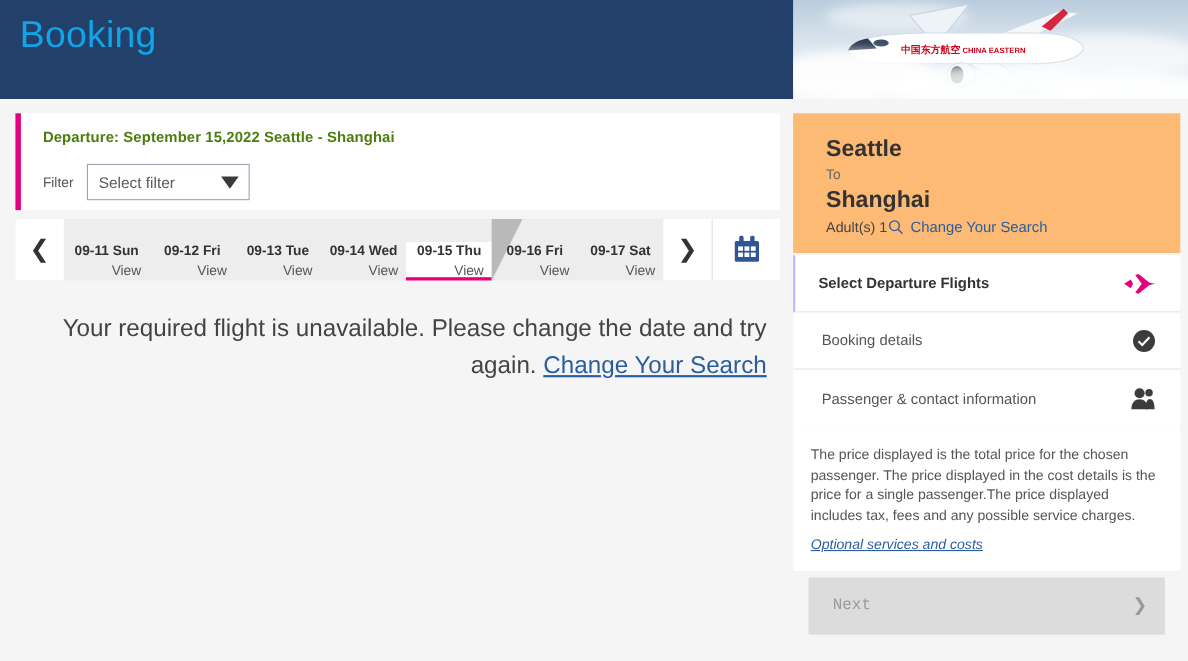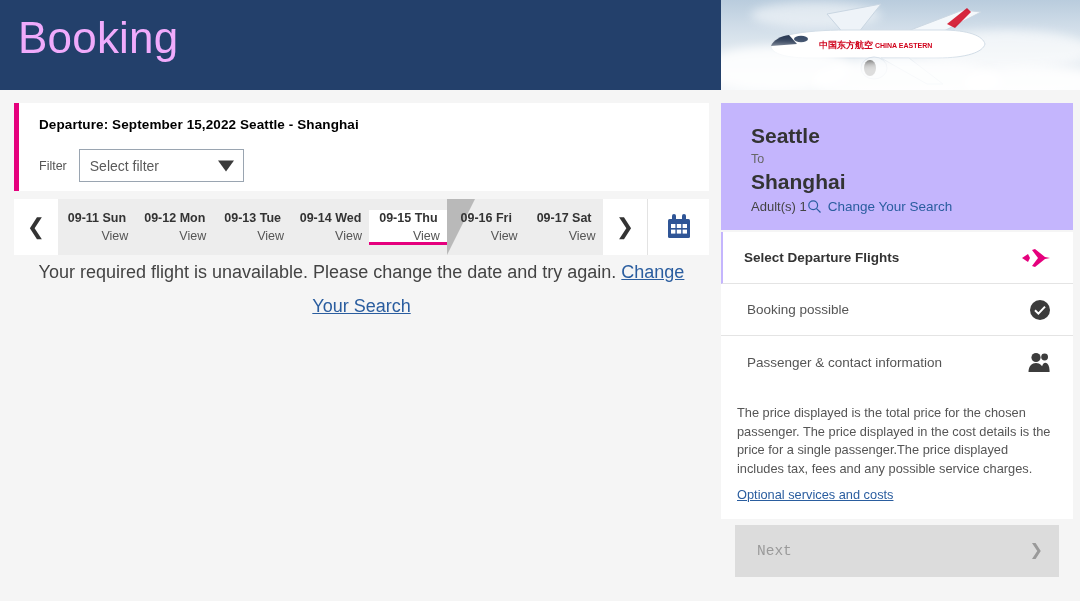--- a/index.html
+++ b/index.html
@@ -13,22 +13,22 @@
 
   
   .header {
     position: absolute; top: 0; left: 0;
     width: 1080px; height: 90px;
     background: #23406b;
     overflow: hidden;
   }
   .header-title {
     position: absolute; left: 18px; top: 13px;
-    color: #f0abfc;
-    font-size: 44px;
+    color: #0ea5e9;
+    font-size: 34px;
     font-weight: 400;
     letter-spacing: .2px;
   }
   .hero {
     position: absolute; left: 721px; top: 0;
     width: 406px; height: 90px;
     overflow: hidden;
     background: linear-gradient(180deg,#b9ccdd 0%, #cfdce8 28%, #dfe8ef 52%, #eef2f6 78%, #f4f7fa 100%);
   }
   .hero .cloud {
@@ -48,32 +48,32 @@
     width: 695px;
   }
   .dep-card {
     background: #ffffff;
     border-left: 5px solid #e5007d;
     padding: 14px 0 16px 20px;
     height: 88px;
     position: relative;
   }
   .dep-title {
-    font-size: 13.5px; font-weight: bold; color: #000000;
+    font-size: 13.5px; font-weight: bold; color: #4d7c0f;
     letter-spacing: .1px;
   }
   .filter-row {
     display: flex; align-items: center; margin-top: 17px;
   }
   .filter-label {
     font-size: 12.5px; color: #555555; margin-right: 12px;
   }
   .filter-select {
     position: relative;
-    width: 165px; height: 33px;
+    width: 148px; height: 33px;
     border: 1px solid #9aa5b1;
     background: #ffffff;
     display: flex; align-items: center;
   }
   .filter-select-text {
     font-size: 14px; color: #5a5a5a; padding-left: 10px;
   }
   .caret {
     position: absolute; right: 9px; top: 50%; transform: translateY(-50%);
     width: 0; height: 0;
@@ -92,21 +92,21 @@
     align-items: stretch;
   }
   .arrow-box {
     width: 44px; background: #ffffff;
     display: flex; align-items: center; justify-content: center;
     color: #333; font-size: 22px; font-weight: 300;
     cursor: pointer;
   }
   .arrow-box.right { width: 44px; background: #ffffff; }
   .dates {
-    flex: 1; display: flex; align-items: center; position: relative;
+    flex: 1; display: flex; align-items: flex-end; position: relative;
   }
   .date-tab {
     flex: 1;
     display: flex; flex-direction: column;
     align-items: center; justify-content: center;
     position: relative;
     cursor: pointer;
   }
   .date-tab .d-label {
     font-size: 12.5px; font-weight: bold; color: #333333; line-height: 17px;
@@ -130,37 +130,38 @@
   }
   .cal-box {
     width: 62px; background: #ffffff;
     display: flex; align-items: center; justify-content: center;
     border-left: 1px solid #e3e3e3;
     cursor: pointer;
   }
 
   
   .msg {
-    text-align: center;
-    font-size: 18px;
+    margin-top: 26px;
+    text-align: right;
+    font-size: 22px;
     color: #444444;
     line-height: 34px;
     padding: 0 12px;
   }
   .msg a {
     color: #2a5d9f; text-decoration: underline;
   }
 
   
   .right-col {
     position: absolute; left: 721px; top: 103px;
     width: 352px;
   }
   .trip-card {
-    background: #c4b5fd;
+    background: #fdba74;
     padding: 20px 22px 16px 30px;
   }
   .city {
     font-size: 21px; font-weight: bold; color: #333333; line-height: 26px;
   }
   .to-label {
     font-size: 12.5px; color: #666666; line-height: 20px;
   }
   .pax-row {
     display: flex; align-items: center; 
@@ -189,21 +190,21 @@
   .step.active .step-label { font-weight: bold; color: #333333; }
   .step-icon { display: flex; align-items: center; }
 
   .disclaimer {
     background: #ffffff;
     padding: 16px 22px 14px 16px;
     font-size: 12.8px; color: #555555; line-height: 18.5px;
   }
   .disclaimer a {
     display: inline-block; margin-top: 8px;
-    color: #2a5d9f; text-decoration: underline;
+    color: #2a5d9f; text-decoration: underline; font-style: italic;
   }
   .next-btn {
     margin: 6px 14px 0 14px;
     height: 52px;
     background: #dcdcdc;
     display: flex; align-items: center; justify-content: space-between;
     padding: 0 16px 0 22px;
     color: #9a9a9a;
     font-size: 14.5px;
     cursor: pointer;
@@ -256,21 +257,21 @@
     </div>
 
     <div class="date-strip">
       <div class="arrow-box">❮</div>
       <div class="dates" id="dates-container">
           <div class="date-tab">
             <div class="d-label">09-11 Sun</div>
             <div class="d-view">View</div>
           </div>
           <div class="date-tab">
-            <div class="d-label">09-12 Mon</div>
+            <div class="d-label">09-12 Fri</div>
             <div class="d-view">View</div>
           </div>
           <div class="date-tab">
             <div class="d-label">09-13 Tue</div>
             <div class="d-view">View</div>
           </div>
           <div class="date-tab">
             <div class="d-label">09-14 Wed</div>
             <div class="d-view">View</div>
           </div>
@@ -330,21 +331,21 @@
     <div class="steps" id="steps-container">
         <div class="step active">
           <span class="step-label">Select Departure Flights</span>
           <span class="step-icon">
             <svg width="30" height="22" viewBox="0 0 30 22">
               <path d="M1 11 L7 7 L9 11 L17 11 L11 3 L14 2 L24 10 L29 11 L24 12 L14 20 L11 19 L17 11 L9 11 L7 15 Z" fill="#e5007d"></path>
             </svg>
           </span>
         </div>
         <div class="step">
-          <span class="step-label">Booking possible</span>
+          <span class="step-label">Booking details</span>
           <span class="step-icon">
             <svg width="22" height="22" viewBox="0 0 22 22">
               <circle cx="11" cy="11" r="10" fill="#3c3c3c"></circle>
               <path d="M6 11.3 L9.4 14.6 L16 7.6" fill="none" stroke="#ffffff" stroke-width="2"></path>
             </svg>
           </span>
         </div>
         <div class="step">
           <span class="step-label">Passenger &amp; contact information</span>
           <span class="step-icon">

